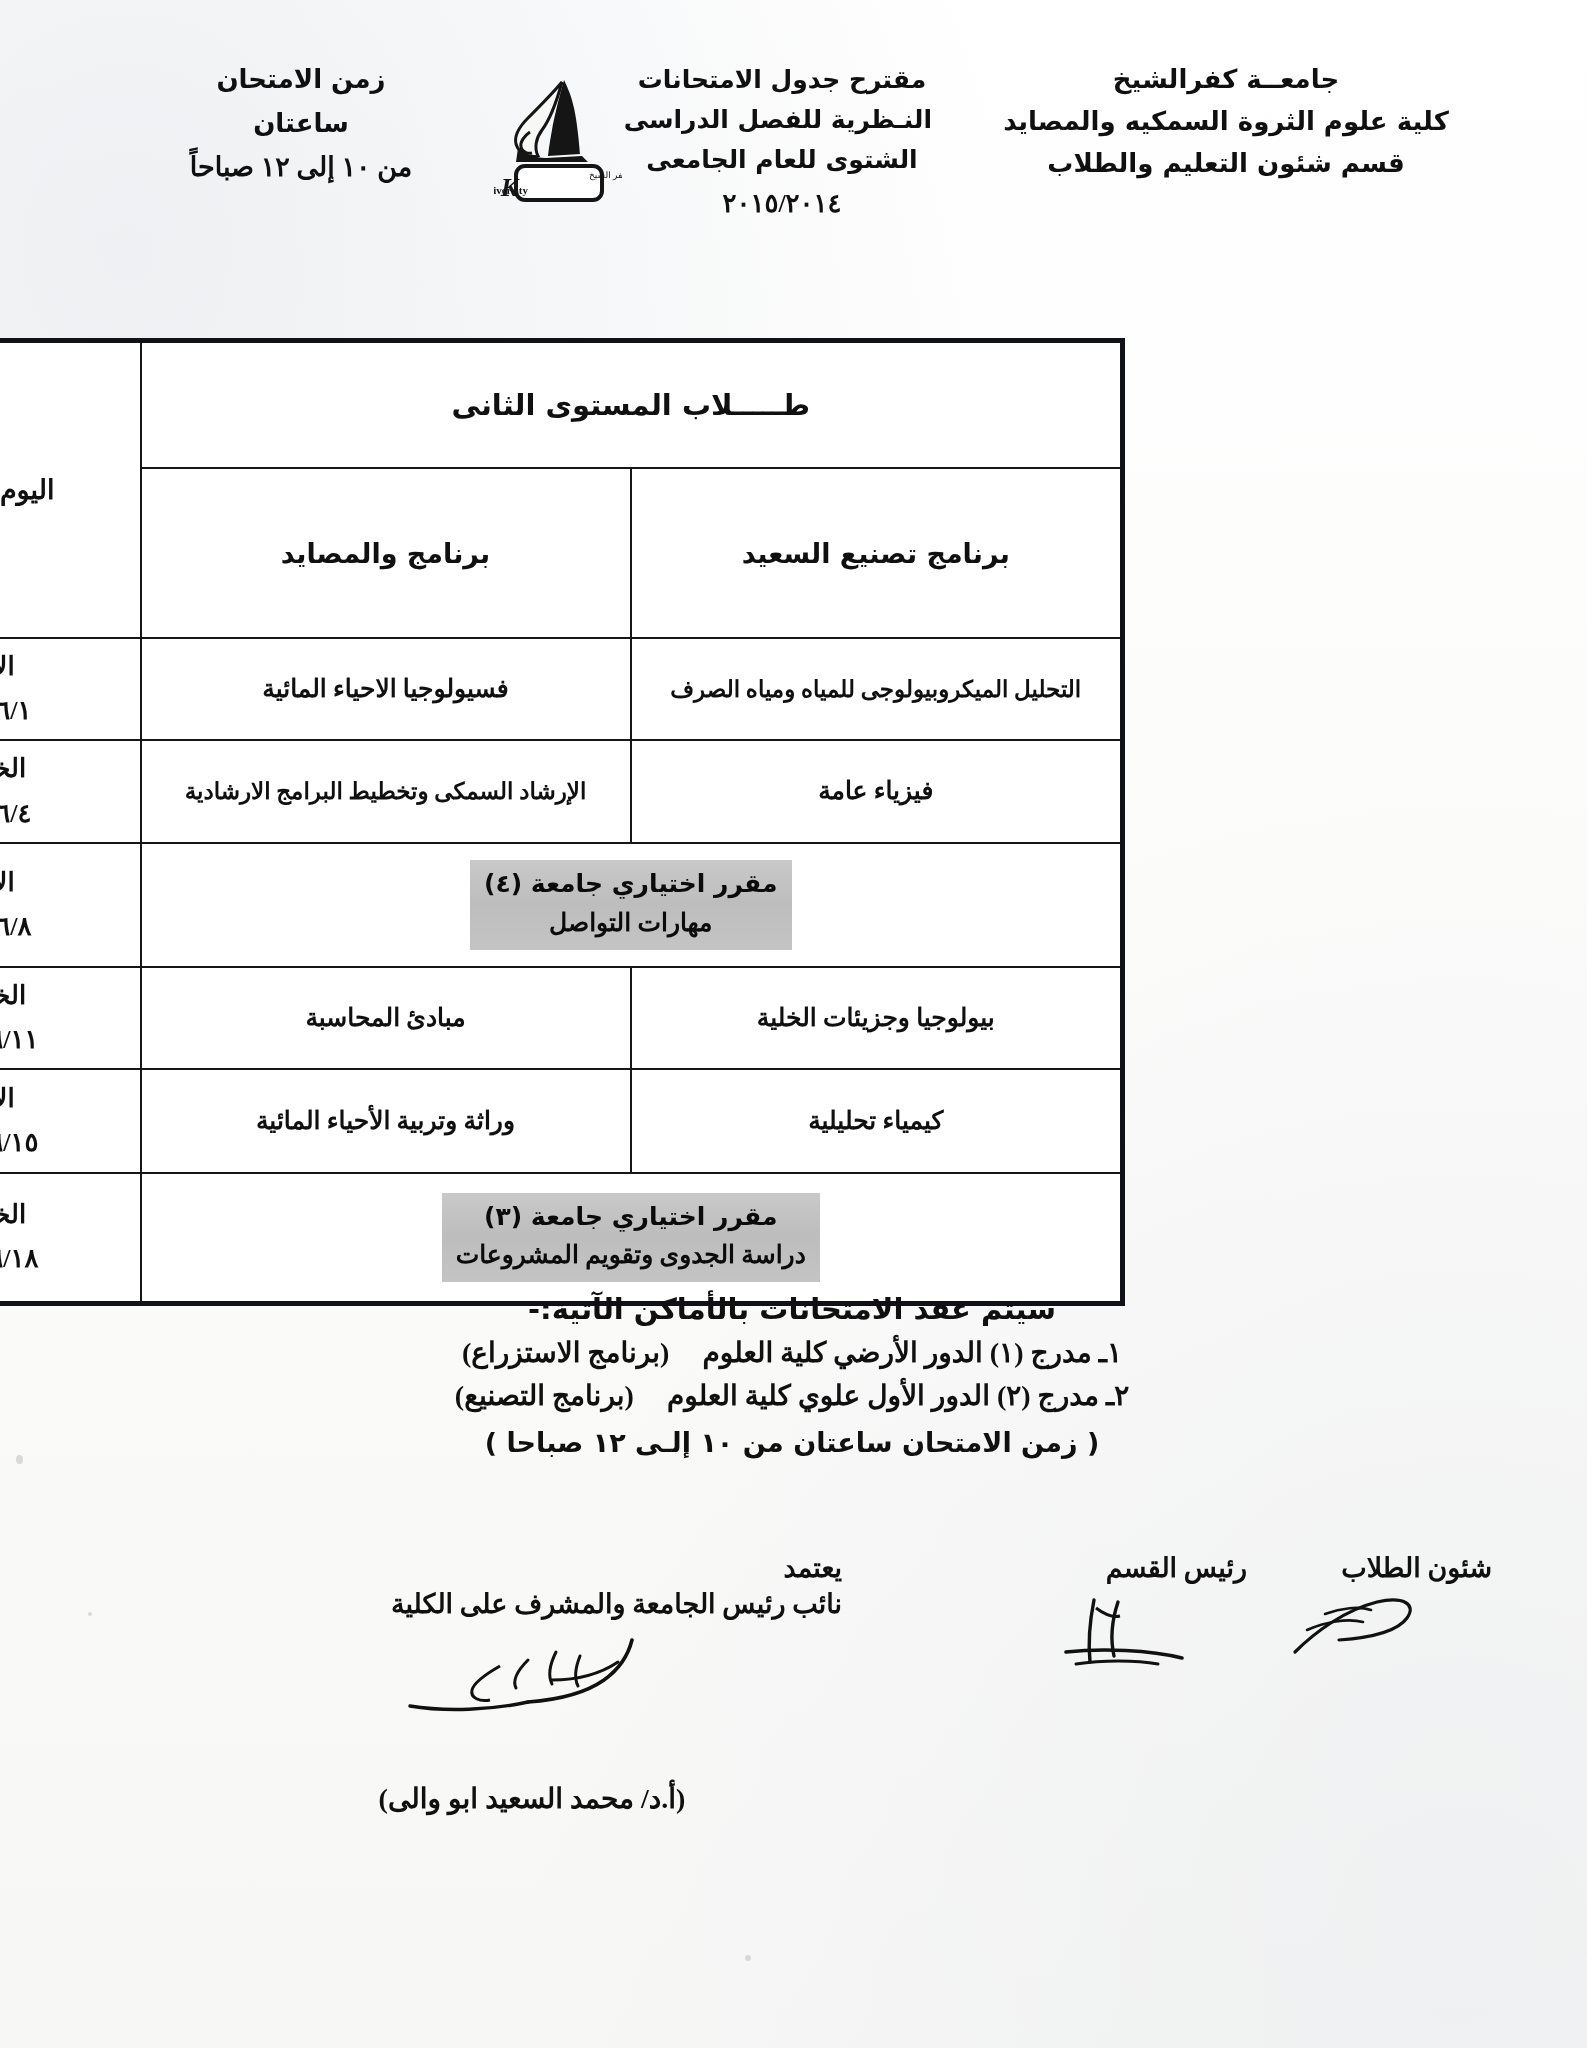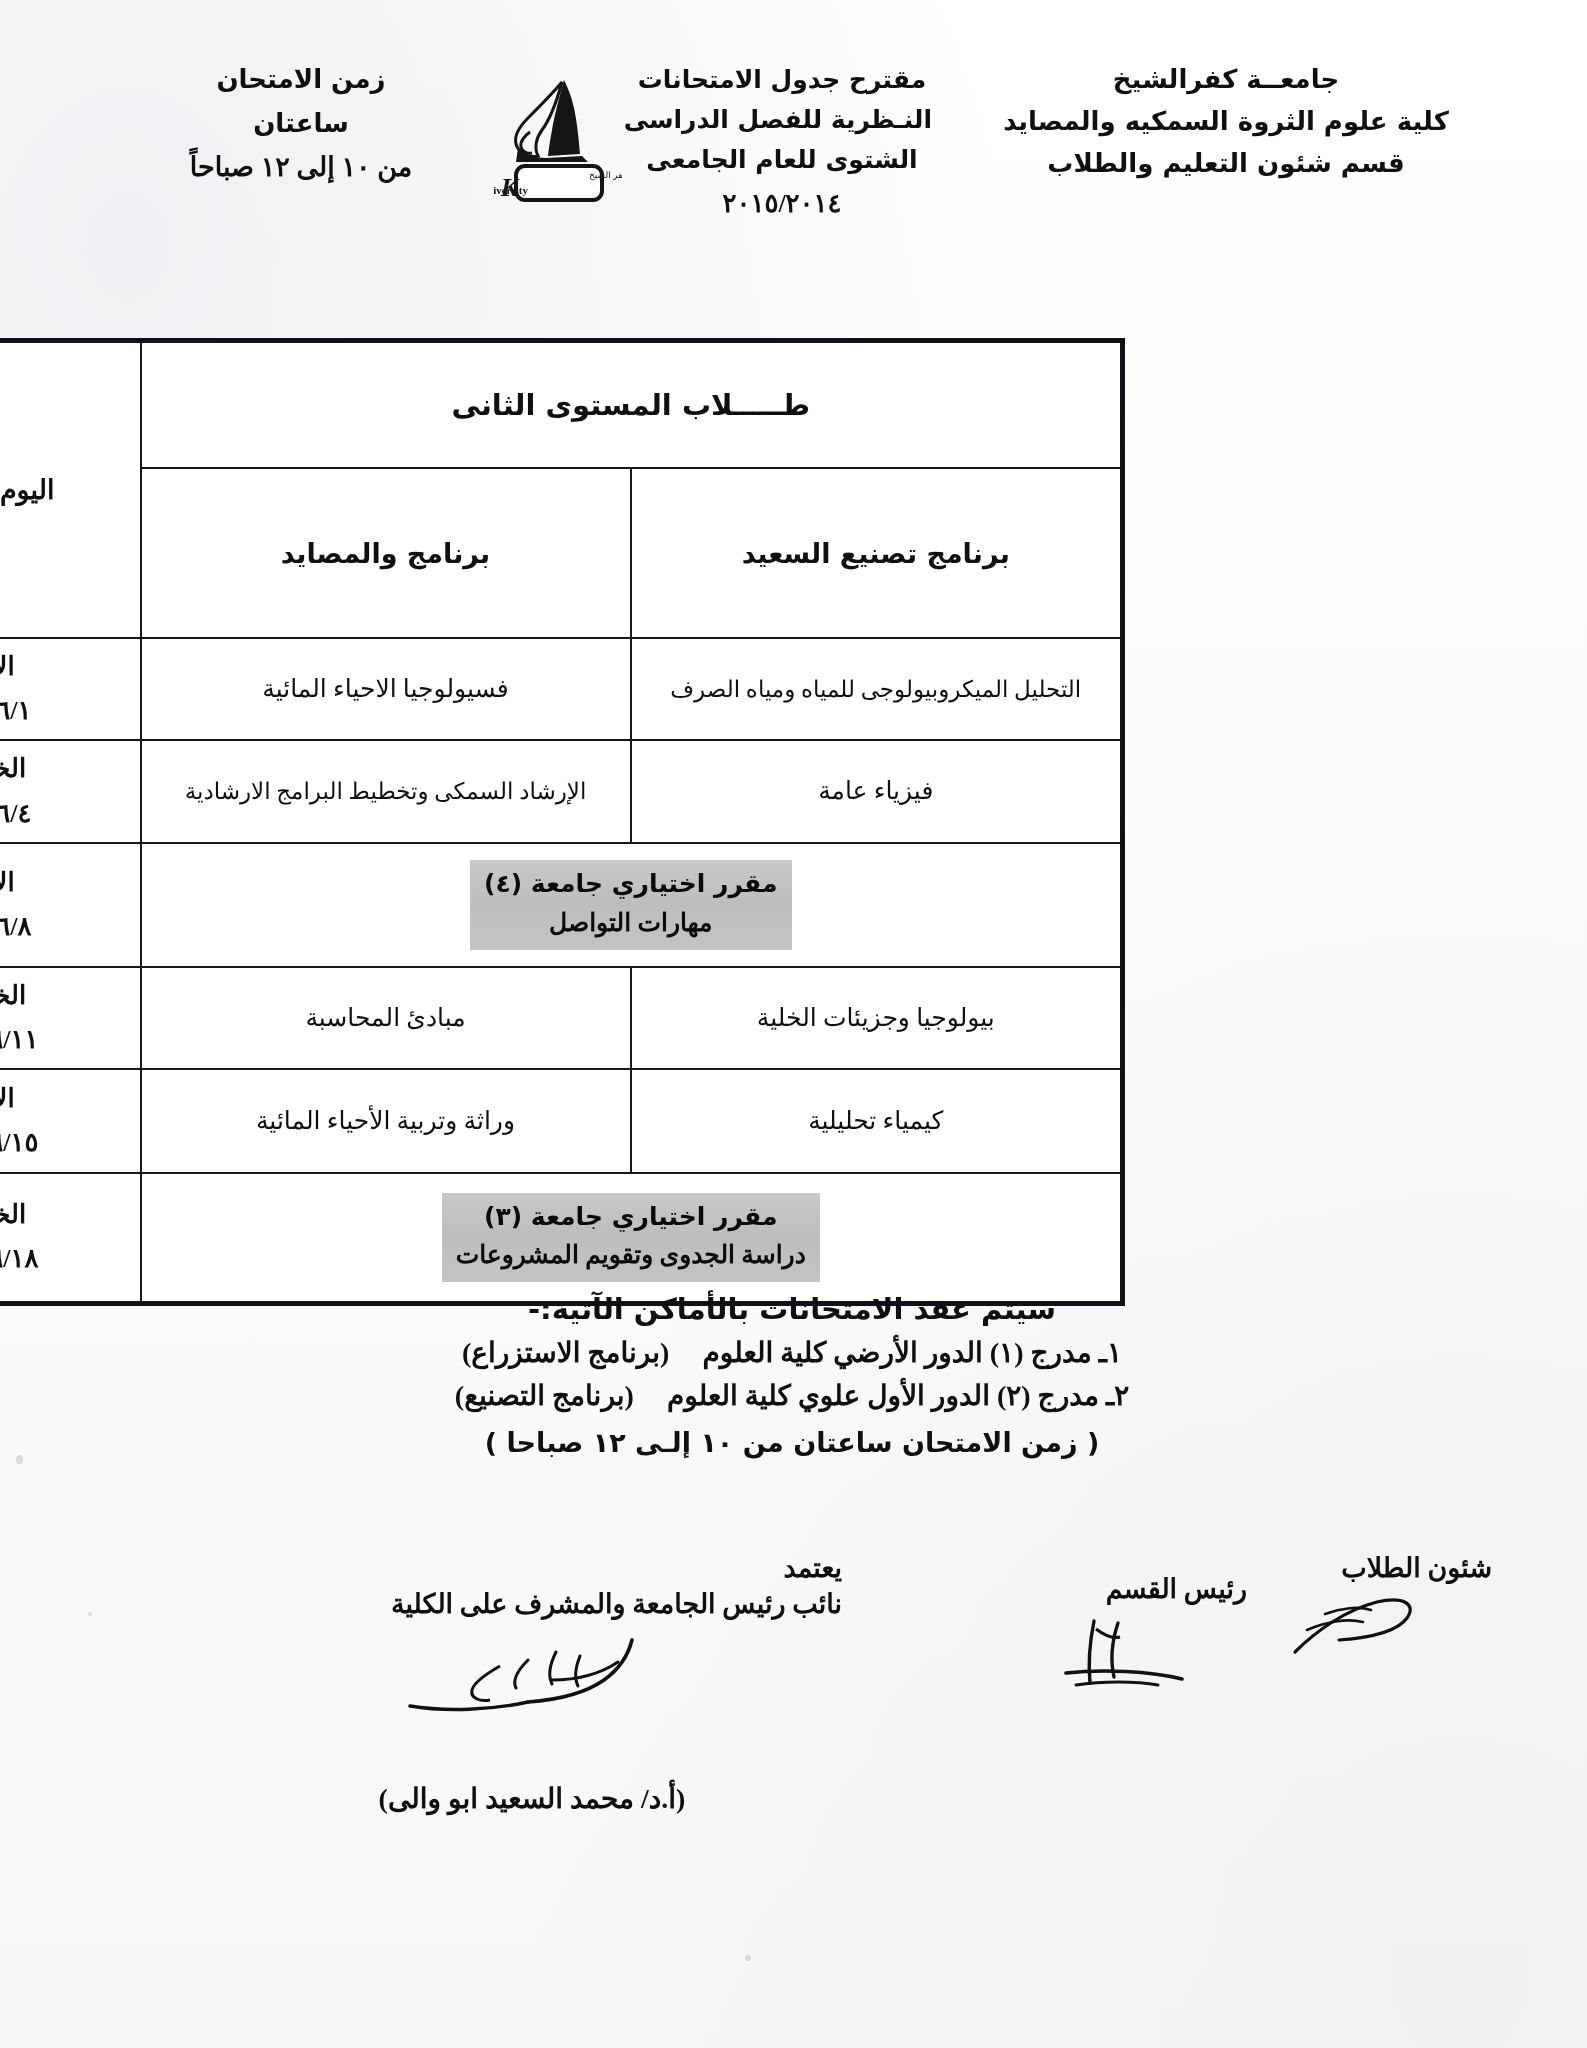--- a/index.html
+++ b/index.html
@@ -157,21 +157,21 @@
     font-weight: bold;
     font-size: 26px;
     line-height: 1.7;
     letter-spacing: 1px;
     white-space: nowrap;
   }
   .cell-date .d-num { letter-spacing: 2.5px; }
 
   .cell-course {
     font-family: "Liberation Serif", "DejaVu Serif", serif;
-    font-weight: normal;
+    font-weight: bold;
     font-size: 25px;
     line-height: 1.45;
   }
   .cell-course.small { font-size: 23px; }
 
   .row-h-1 { height: 100px; }
   .row-h-2 { height: 100px; }
   .row-h-3 { height: 124px; }
   .row-h-4 { height: 100px; }
   .row-h-5 { height: 104px; }
@@ -238,21 +238,21 @@
     font-size: 27px;
     white-space: nowrap;
   }
   .sig-sub {
     font-size: 27px;
     white-space: nowrap;
     padding-top: 4px;
   }
 
   .sig-students { right: 95px;  top: 0;  width: 240px; }
-  .sig-head     { right: 340px; top: 0;  width: 230px; margin-top: 21px; }
+  .sig-head     { right: 340px; top: 0;  width: 230px; }
   .sig-approve  { right: 745px; top: 0;  width: 620px; }
 
   .sig-ink { display:block; margin: 2px auto 0; }
   .sig-name {
     position: absolute;
     top: 1782px;
     right: 755px;
     width: 600px;
     text-align: center;
     font-family: "Liberation Serif", "DejaVu Serif", serif;

